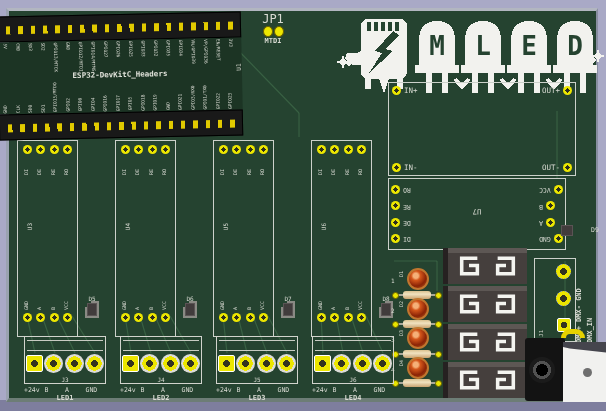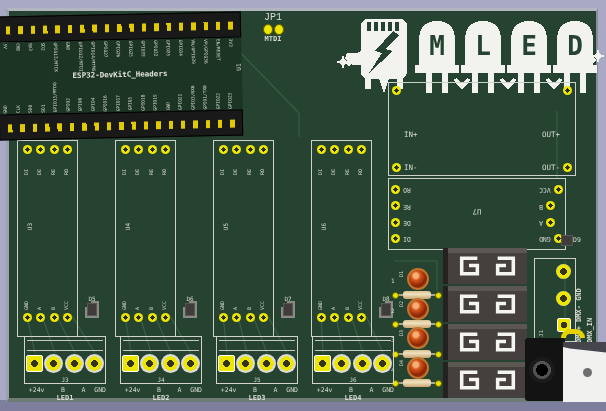--- a/index.html
+++ b/index.html
@@ -33,45 +33,45 @@
   .esp-rowt,.esp-rowb { position:absolute; left:5px; right:9px; display:flex; justify-content:space-between; height:33px; }
   .esp-rowt { top:1px; align-items:flex-start; }
   .esp-rowb { bottom:1px; align-items:flex-end; }
   .esp-rowt span,.esp-rowb span { font-size:4.5px; color:#d9dbd3; line-height:1; }
   .esp-title { position:absolute; top:31px; left:0; right:0; text-align:center;
     font-size:7.5px; font-weight:bold; color:#dfe1d9; }
   .esp-ref { position:absolute; right:0px; top:26px; font-size:6px; color:#d9dbd3; }
 
   
   .jp1 { position:absolute; left:243px; top:2px; width:42px; text-align:center; z-index:3; }
-  .jp1 .r { font-size:10px;font-family:Liberation Mono, monospace; }
+  .jp1 .r { font-size:12px; }
   .jp1 .pads { display:flex; justify-content:center; gap:1px; margin:1px 0; }
   .jp1 .pads b { width:10px; height:11px; border-radius:50%; background:#ece600; border:1px solid #6b6000; }
   .jp1 .l { font-size:7px; font-weight:bold; }
 
   
   .logo { position:absolute; left:326px; top:-2px; width:272px; height:92px; z-index:2; }
 
   
   .u2 { position:absolute; left:379px; top:71px; width:188px; height:94px;
     border:1px solid #ccd1ca; z-index:2; font-size:7.5px; }
   .u2 .pad { position:absolute; }
   .u2 .tl { top:3px; left:3px; } .u2 .tr { top:3px; right:3px; }
   .u2 .bl { bottom:3px; left:3px; } .u2 .br { bottom:3px; right:3px; }
-  .u2 span.lbl { position:absolute;margin-top:44px; }
+  .u2 span.lbl { position:absolute; }
   .u2 .ltl { top:4px; left:15px; } .u2 .ltr { top:4px; right:15px; } .u2 .lbl-bl { bottom:4px; left:15px; } .u2 .lbl-br { bottom:4px; right:15px; }
   .u2 .ref { position:absolute; top:42px; left:0; right:0; text-align:center; font-size:8px; }
   .u7 { position:absolute; left:379px; top:167px; width:178px; height:72px;
     border:1px solid #ccd1ca; z-index:2; font-size:6.5px; }
   .u7 .col { position:absolute; top:6px; bottom:6px; display:flex; flex-direction:column;
     justify-content:space-between; }
   .u7 .cl { left:2px; } .u7 .cr { right:2px; }
   .u7 .row { display:flex; align-items:center; gap:3px; }
   .u7 .ref { position:absolute; top:28px; left:0; right:0; text-align:center; font-size:7.5px; }
-  .d9 { position:absolute; left:552px; top:224px; display:flex; gap:0; z-index:2; align-items:center; }
+  .d9 { position:absolute; left:552px; top:214px; display:flex; gap:18px; z-index:2; align-items:center; }
   .d9 .body { width:12px; height:11px; background:#413c3c; border:1px solid #5a5454; }
   .d9 .lbl { font-size:6.5px; }
 
   
   .channels { position:absolute; left:8px; top:129px; display:flex; gap:37px; z-index:2; }
   .channel { position:relative; width:61px; height:197px; border:1px solid #ccd1ca; }
   .ch-tp,.ch-bp { position:absolute; left:5px; right:5px; display:flex; justify-content:space-between; }
   .ch-tp { top:4px; } .ch-bp { bottom:14px; }
   .ch-tl,.ch-bl { position:absolute; left:5px; right:5px; display:flex; justify-content:space-between; }
   .ch-tl { top:15px; height:32px; }
@@ -128,21 +128,21 @@
   
   .conns { position:absolute; left:15px; top:325px; display:flex; gap:14px; z-index:2; }
   .conn { width:82px; }
   .jbox { position:relative; height:48px; border:1px solid #d2d4cd; }
   .jbox .strip { position:absolute; top:3px; left:2px; right:2px; height:11px;
     border-top:1px solid #c8cbc2; border-bottom:1px solid #c8cbc2; }
   .jpads { position:absolute; top:17px; left:1px; right:1px; display:flex;
     justify-content:space-between; align-items:center; }
   .jref { position:absolute; bottom:0; left:0; right:0; text-align:center; font-size:6px; color:#d9dbd3; }
   .jpins { display:flex; justify-content:space-between; padding:2px 0 0; }
-  .jpins span { width:21px; text-align:right; font-size:6.5px; color:#d9dbd3; }
+  .jpins span { width:21px; text-align:left; font-size:6.5px; color:#d9dbd3; }
   .jled { text-align:center; font-size:7px; font-weight:bold; color:#d9dbd3; }
 </style>
 </head>
 <body>
 
 <div class="screen">
   <div class="board">
 
     <svg class="traces" width="592" height="394">
       <g stroke="#4b7d55" stroke-opacity="0.5" stroke-width="1.2" fill="none">

